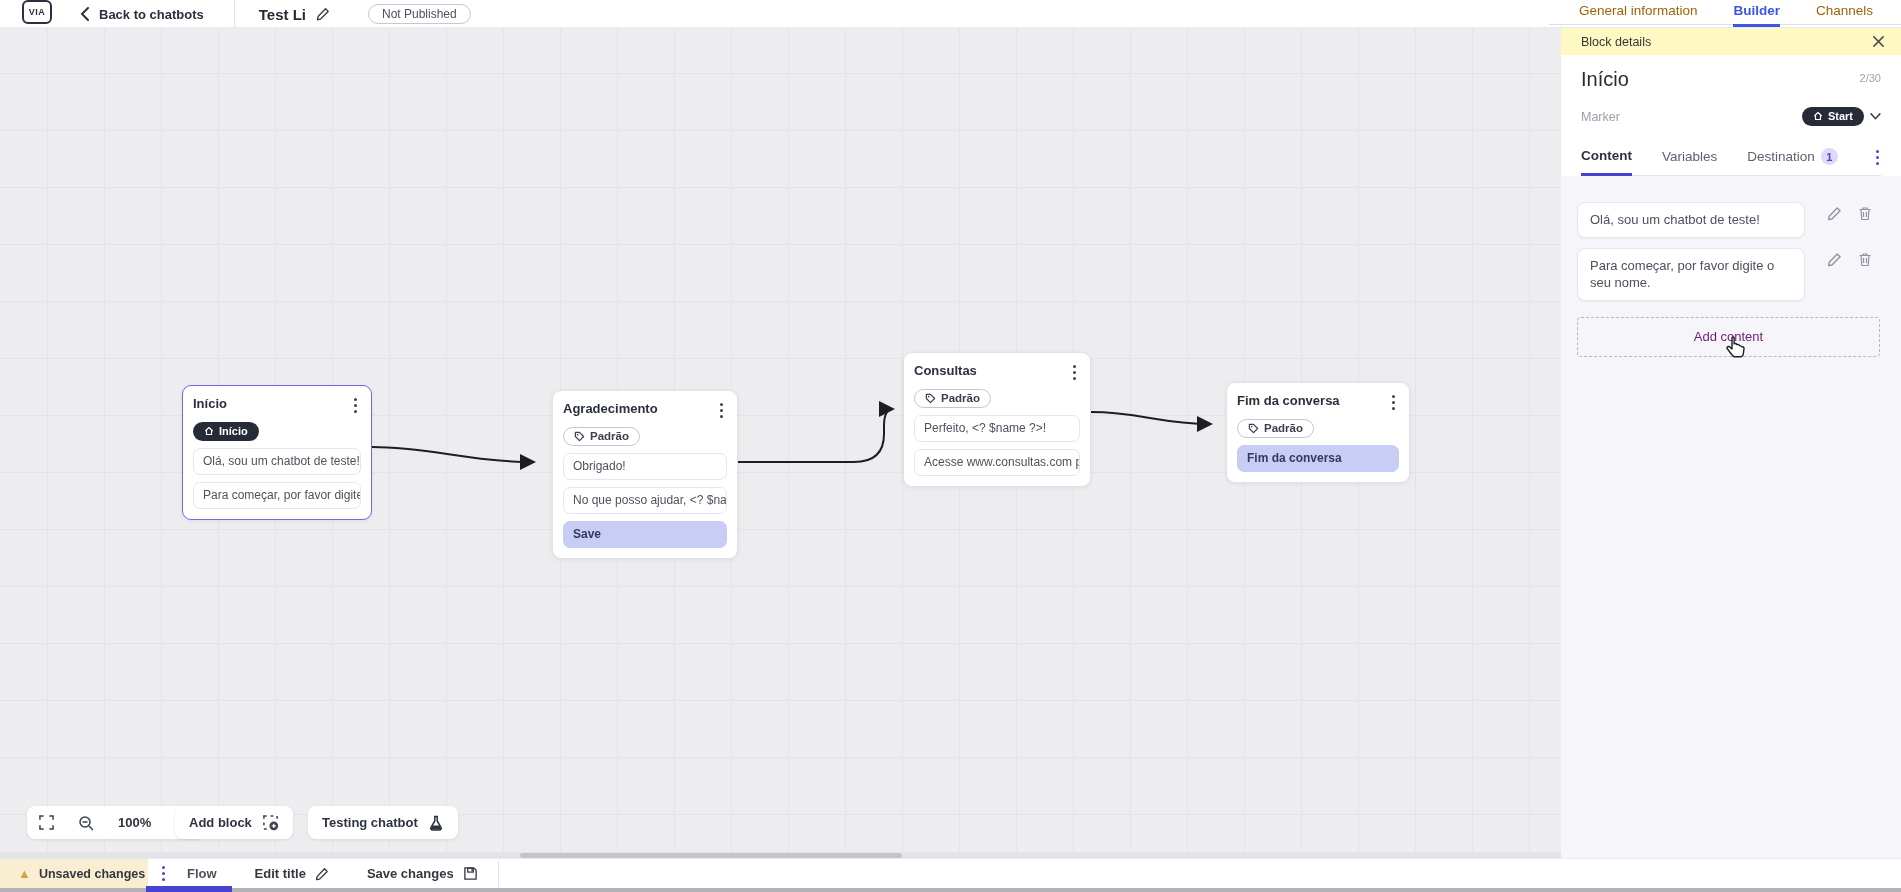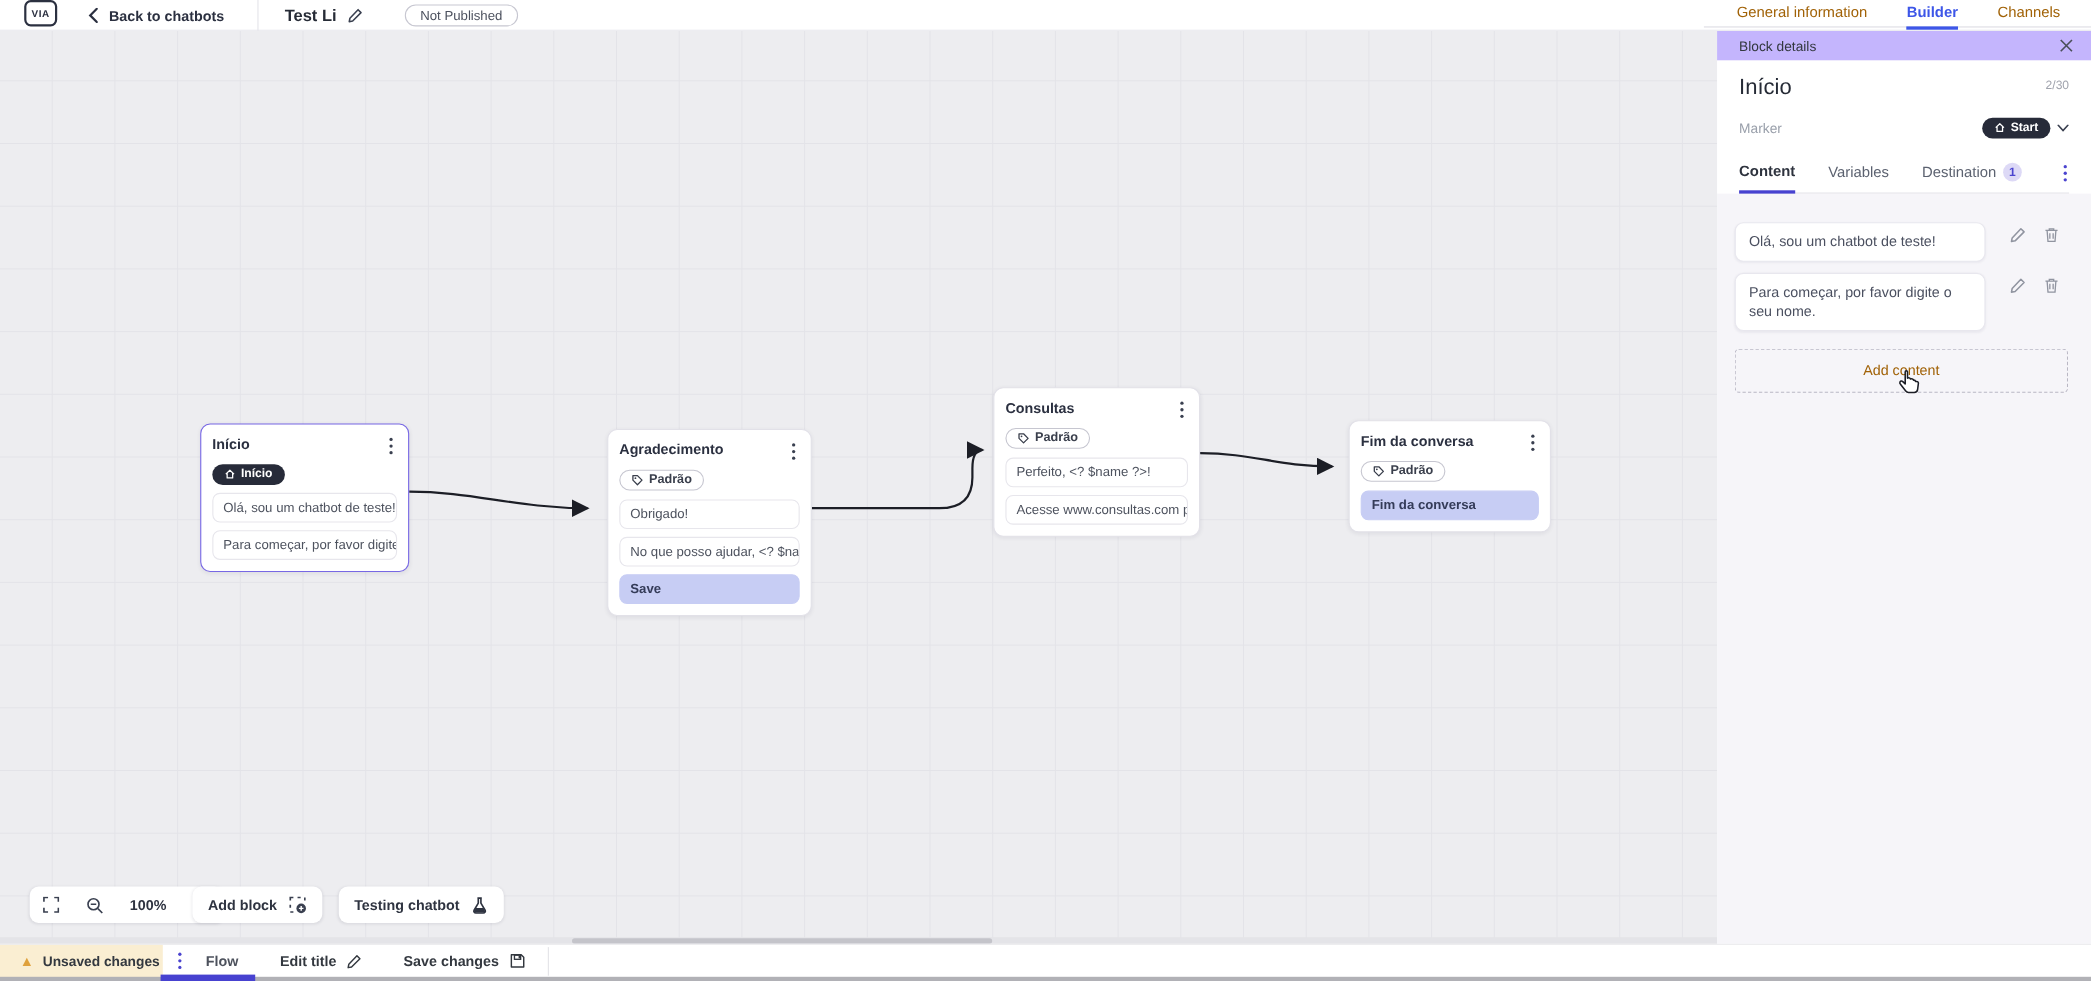--- a/index.html
+++ b/index.html
@@ -47,21 +47,21 @@
   .zoom-level { font-size:13px; font-weight:700; color:#2e3340; }
   .icon-btn { display:flex; align-items:center; color:#3a4050; cursor:pointer; }
   .ctl-add { left:175px; top:778px; padding:0 14px; gap:10px; font-size:13px; font-weight:600; color:#2e3340; cursor:pointer; }
   .ctl-test { left:308px; top:778px; padding:0 14px; gap:10px; font-size:13px; font-weight:600; color:#2e3340; cursor:pointer; }
 
   .hscroll-track { position:absolute; left:0; top:824px; width:1561px; height:7px; background:#e4e4e8; }
   .hscroll-thumb { position:absolute; left:520px; top:1px; width:382px; height:5px; border-radius:3px; background:#c4c4ca; }
 
   
   .panel { position:absolute; right:0; top:28px; width:340px; height:830px; background:#f6f5f9; z-index:20; }
-  .panel-bar { height:27px; background:#c4b5fd; display:flex; align-items:center; justify-content:space-between; padding:0 16px 0 20px; }
+  .panel-bar { height:27px; background:#fef9c3; display:flex; align-items:center; justify-content:space-between; padding:0 16px 0 20px; }
   .panel-bar-title { font-size:12.5px; color:#33383f; }
   .panel-close { color:#4a4f59; cursor:pointer; display:flex; }
   .panel-white { background:#fff; padding:13px 20px 0; }
   .name-row { display:flex; align-items:flex-start; justify-content:space-between; }
   .block-name { font-size:20px; color:#262b36; font-weight:500; }
   .counter { font-size:11px; color:#a0a3ad; margin-top:4px; }
   .marker-row { display:flex; align-items:center; justify-content:space-between; margin-top:16px; }
   .marker-label { font-size:12.5px; color:#9aa0ab; }
   .marker-value { display:flex; align-items:center; gap:6px; }
   .start-pill { display:inline-flex; align-items:center; gap:5px; background:#272b39; color:#fff; border-radius:999px; padding:3px 11px 4px; font-size:11px; font-weight:700; cursor:pointer; }
@@ -69,21 +69,21 @@
   .panel-tabs { display:flex; align-items:center; margin-top:16px; border-bottom:1px solid #e4e3ea; padding-bottom:0; position:relative; }
   .panel-tab { font-size:13.5px; color:#5c6270; padding:6px 0 10px; margin-right:30px; cursor:pointer; display:flex; align-items:center; gap:6px; }
   .panel-tab.active { color:#2e333e; font-weight:700; border-bottom:3px solid #4742d0; margin-bottom:-1px; }
   .tab-badge { width:17px; height:17px; border-radius:50%; background:#ddd9f6; color:#4b44cf; font-size:11px; font-weight:700; display:flex; align-items:center; justify-content:center; }
   .panel-tabs .kebab { position:absolute; right:-2px; top:6px; }
   .panel-body { padding:26px 18px 0 16px; }
   .card-row { display:flex; align-items:flex-start; gap:0; margin-bottom:10px; }
   .msg-card { width:228px; background:#fff; border:1px solid #e8e7ee; border-radius:8px; padding:8px 12px; font-size:13px; color:#4b5060; line-height:1.35; box-shadow:0 1px 2px rgba(25,25,60,.05); }
   .card-icons { display:flex; gap:16px; margin-left:22px; margin-top:4px; color:#9094a0; }
   .card-icons .icon-btn { color:#9094a0; }
-  .add-content { margin-top:16px; width:303px; border:1px dashed #b9b7c4; border-radius:4px; height:40px; display:flex; align-items:center; justify-content:center; font-size:13px; color:#a16207; cursor:pointer; }
+  .add-content { margin-top:16px; width:303px; border:1px dashed #b9b7c4; border-radius:4px; height:40px; display:flex; align-items:center; justify-content:center; font-size:13px; color:#701a75; cursor:pointer; }
 
   
   .bottom-bar { position:absolute; left:0; top:858px; width:1901px; height:30px; background:#fff; border-top:1px solid #ebebee; z-index:40; display:flex; align-items:center; }
   .unsaved { height:30px; width:148px; background:#faeed2; display:flex; align-items:center; gap:8px; padding-left:18px; font-size:12.5px; font-weight:600; color:#33383f; }
   .warn { color:#dfa13c; font-size:13px; line-height:1; }
   .bb-kebab { margin-left:10px; }
   .bb-tab { margin-left:18px; font-size:13px; font-weight:600; color:#4c515c; cursor:pointer; }
   .bb-item { margin-left:38px; display:flex; align-items:center; gap:9px; font-size:13px; font-weight:600; color:#33383f; cursor:pointer; }
   .bb-divider { width:1px; height:26px; background:#e3e3e7; margin-left:20px; }
   .bottom-strip { position:absolute; left:0; top:888px; width:1901px; height:4px; background:#b1b1b6; z-index:41; }

